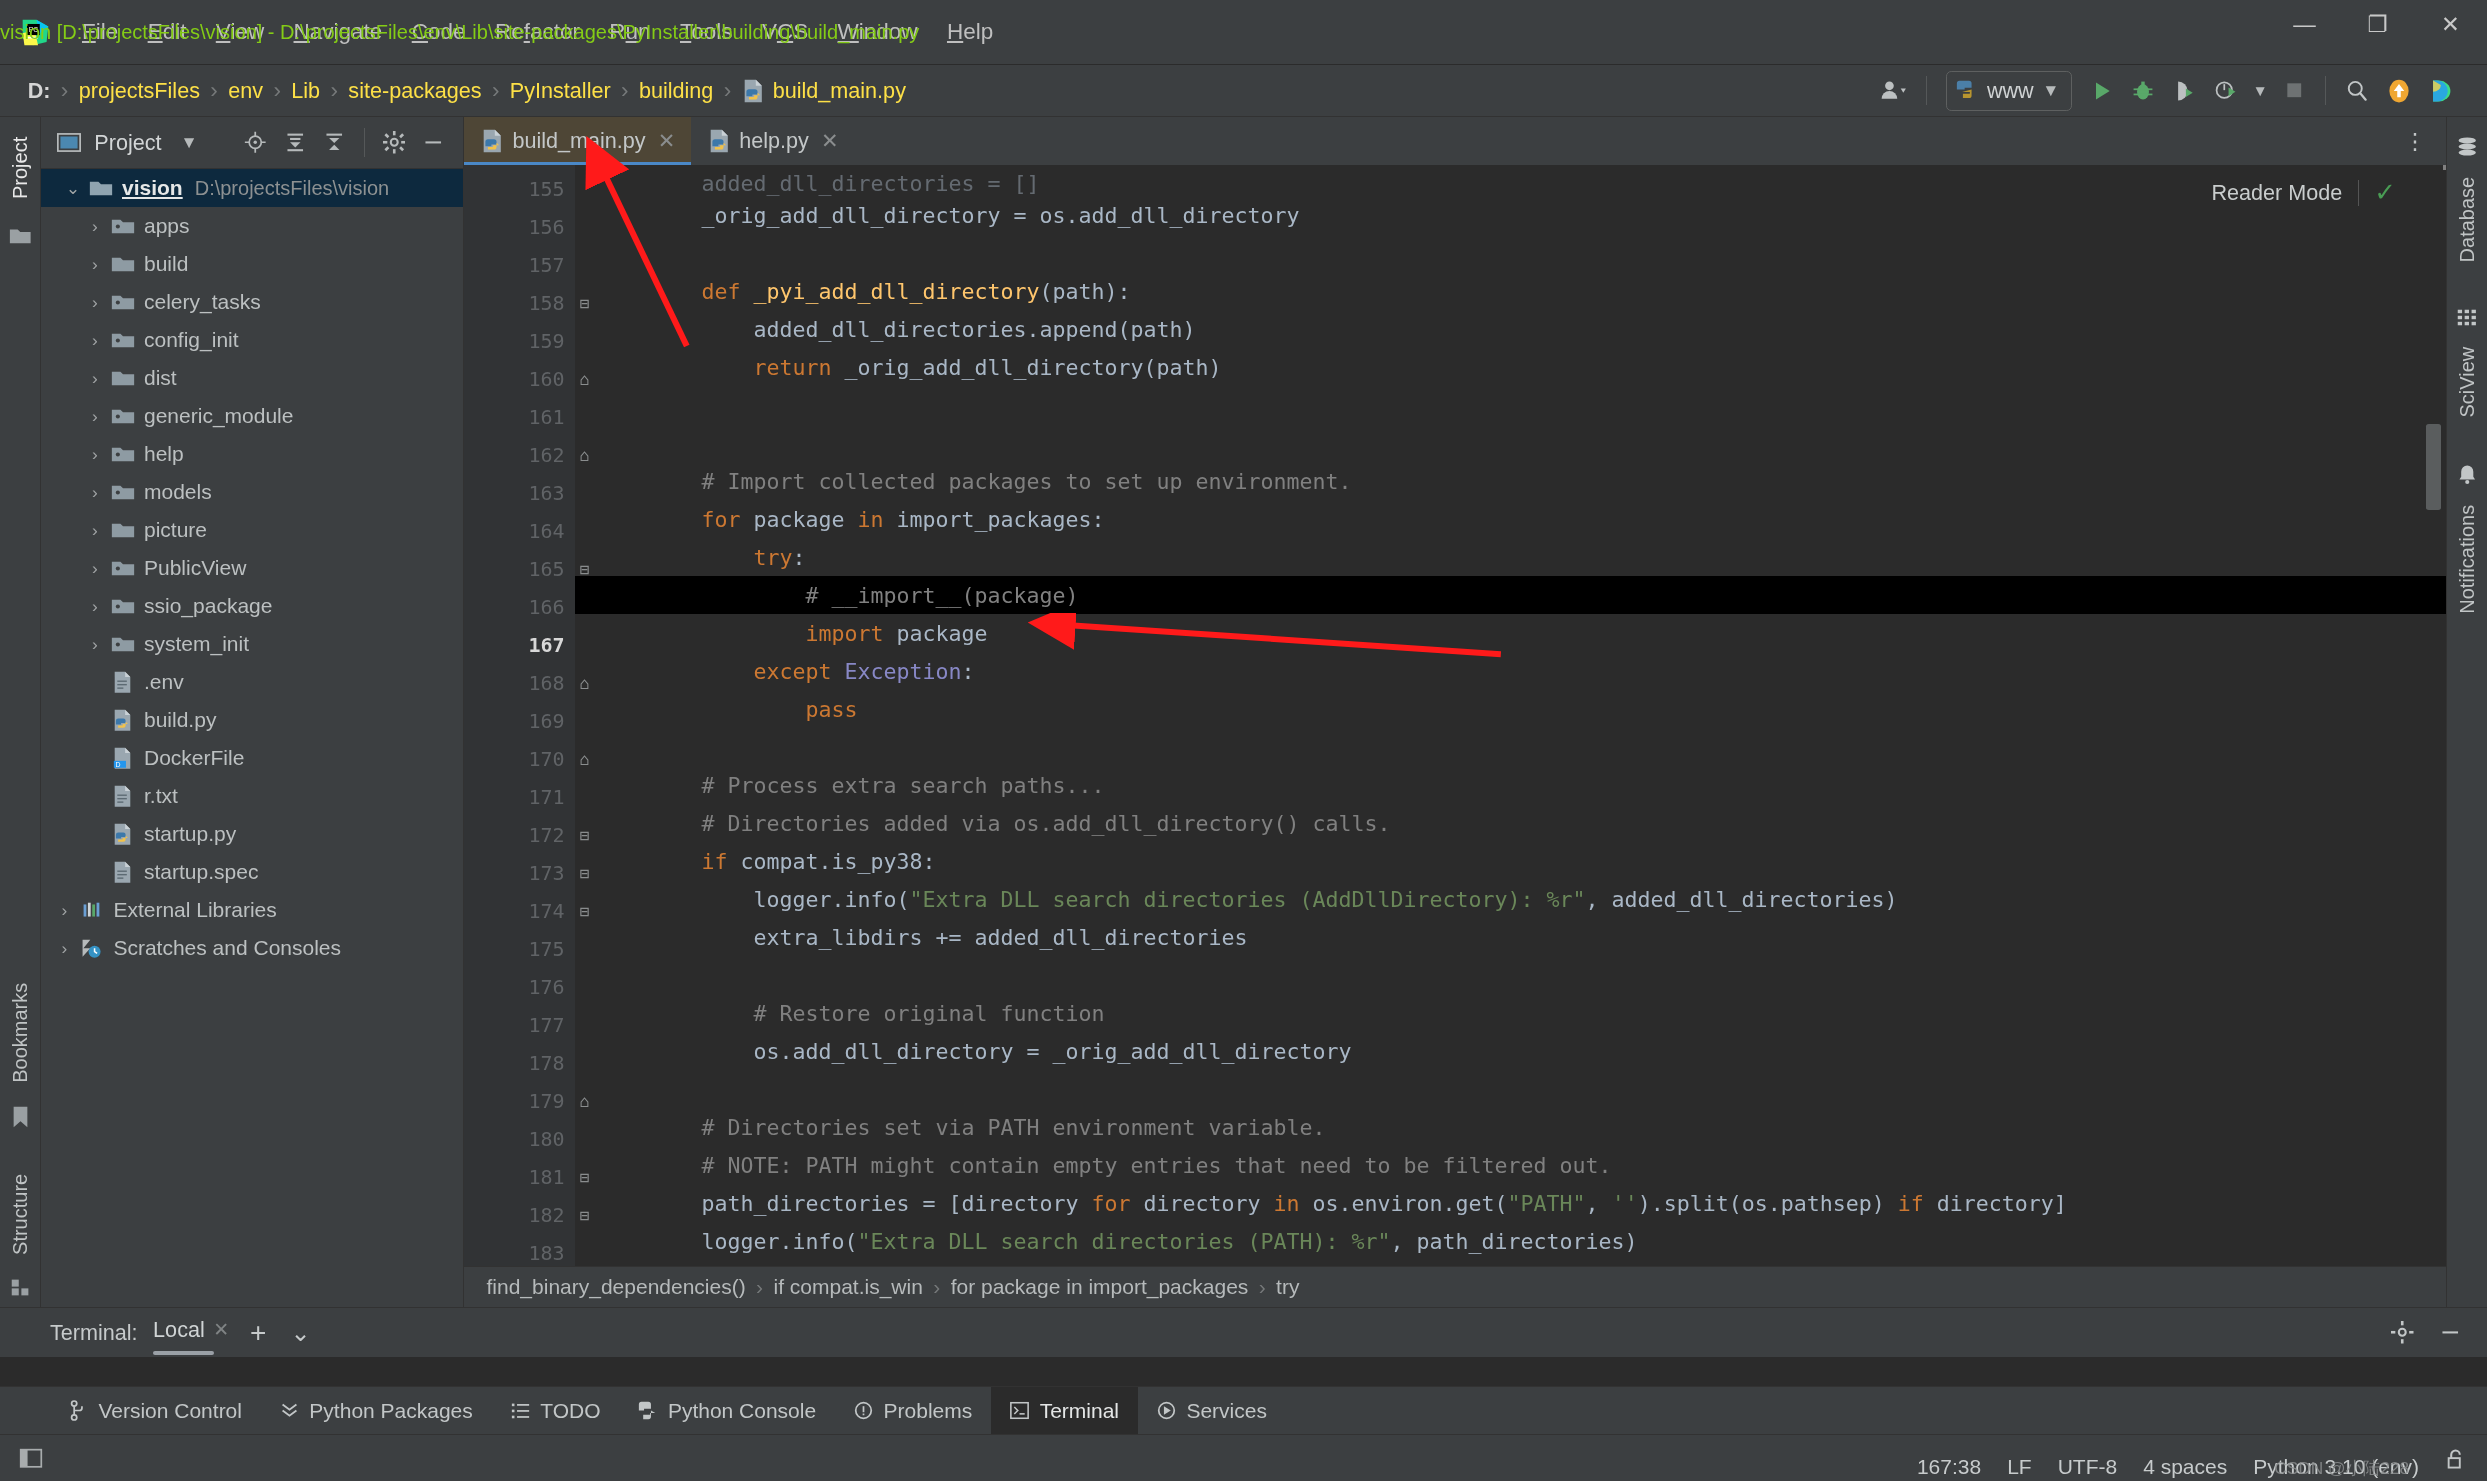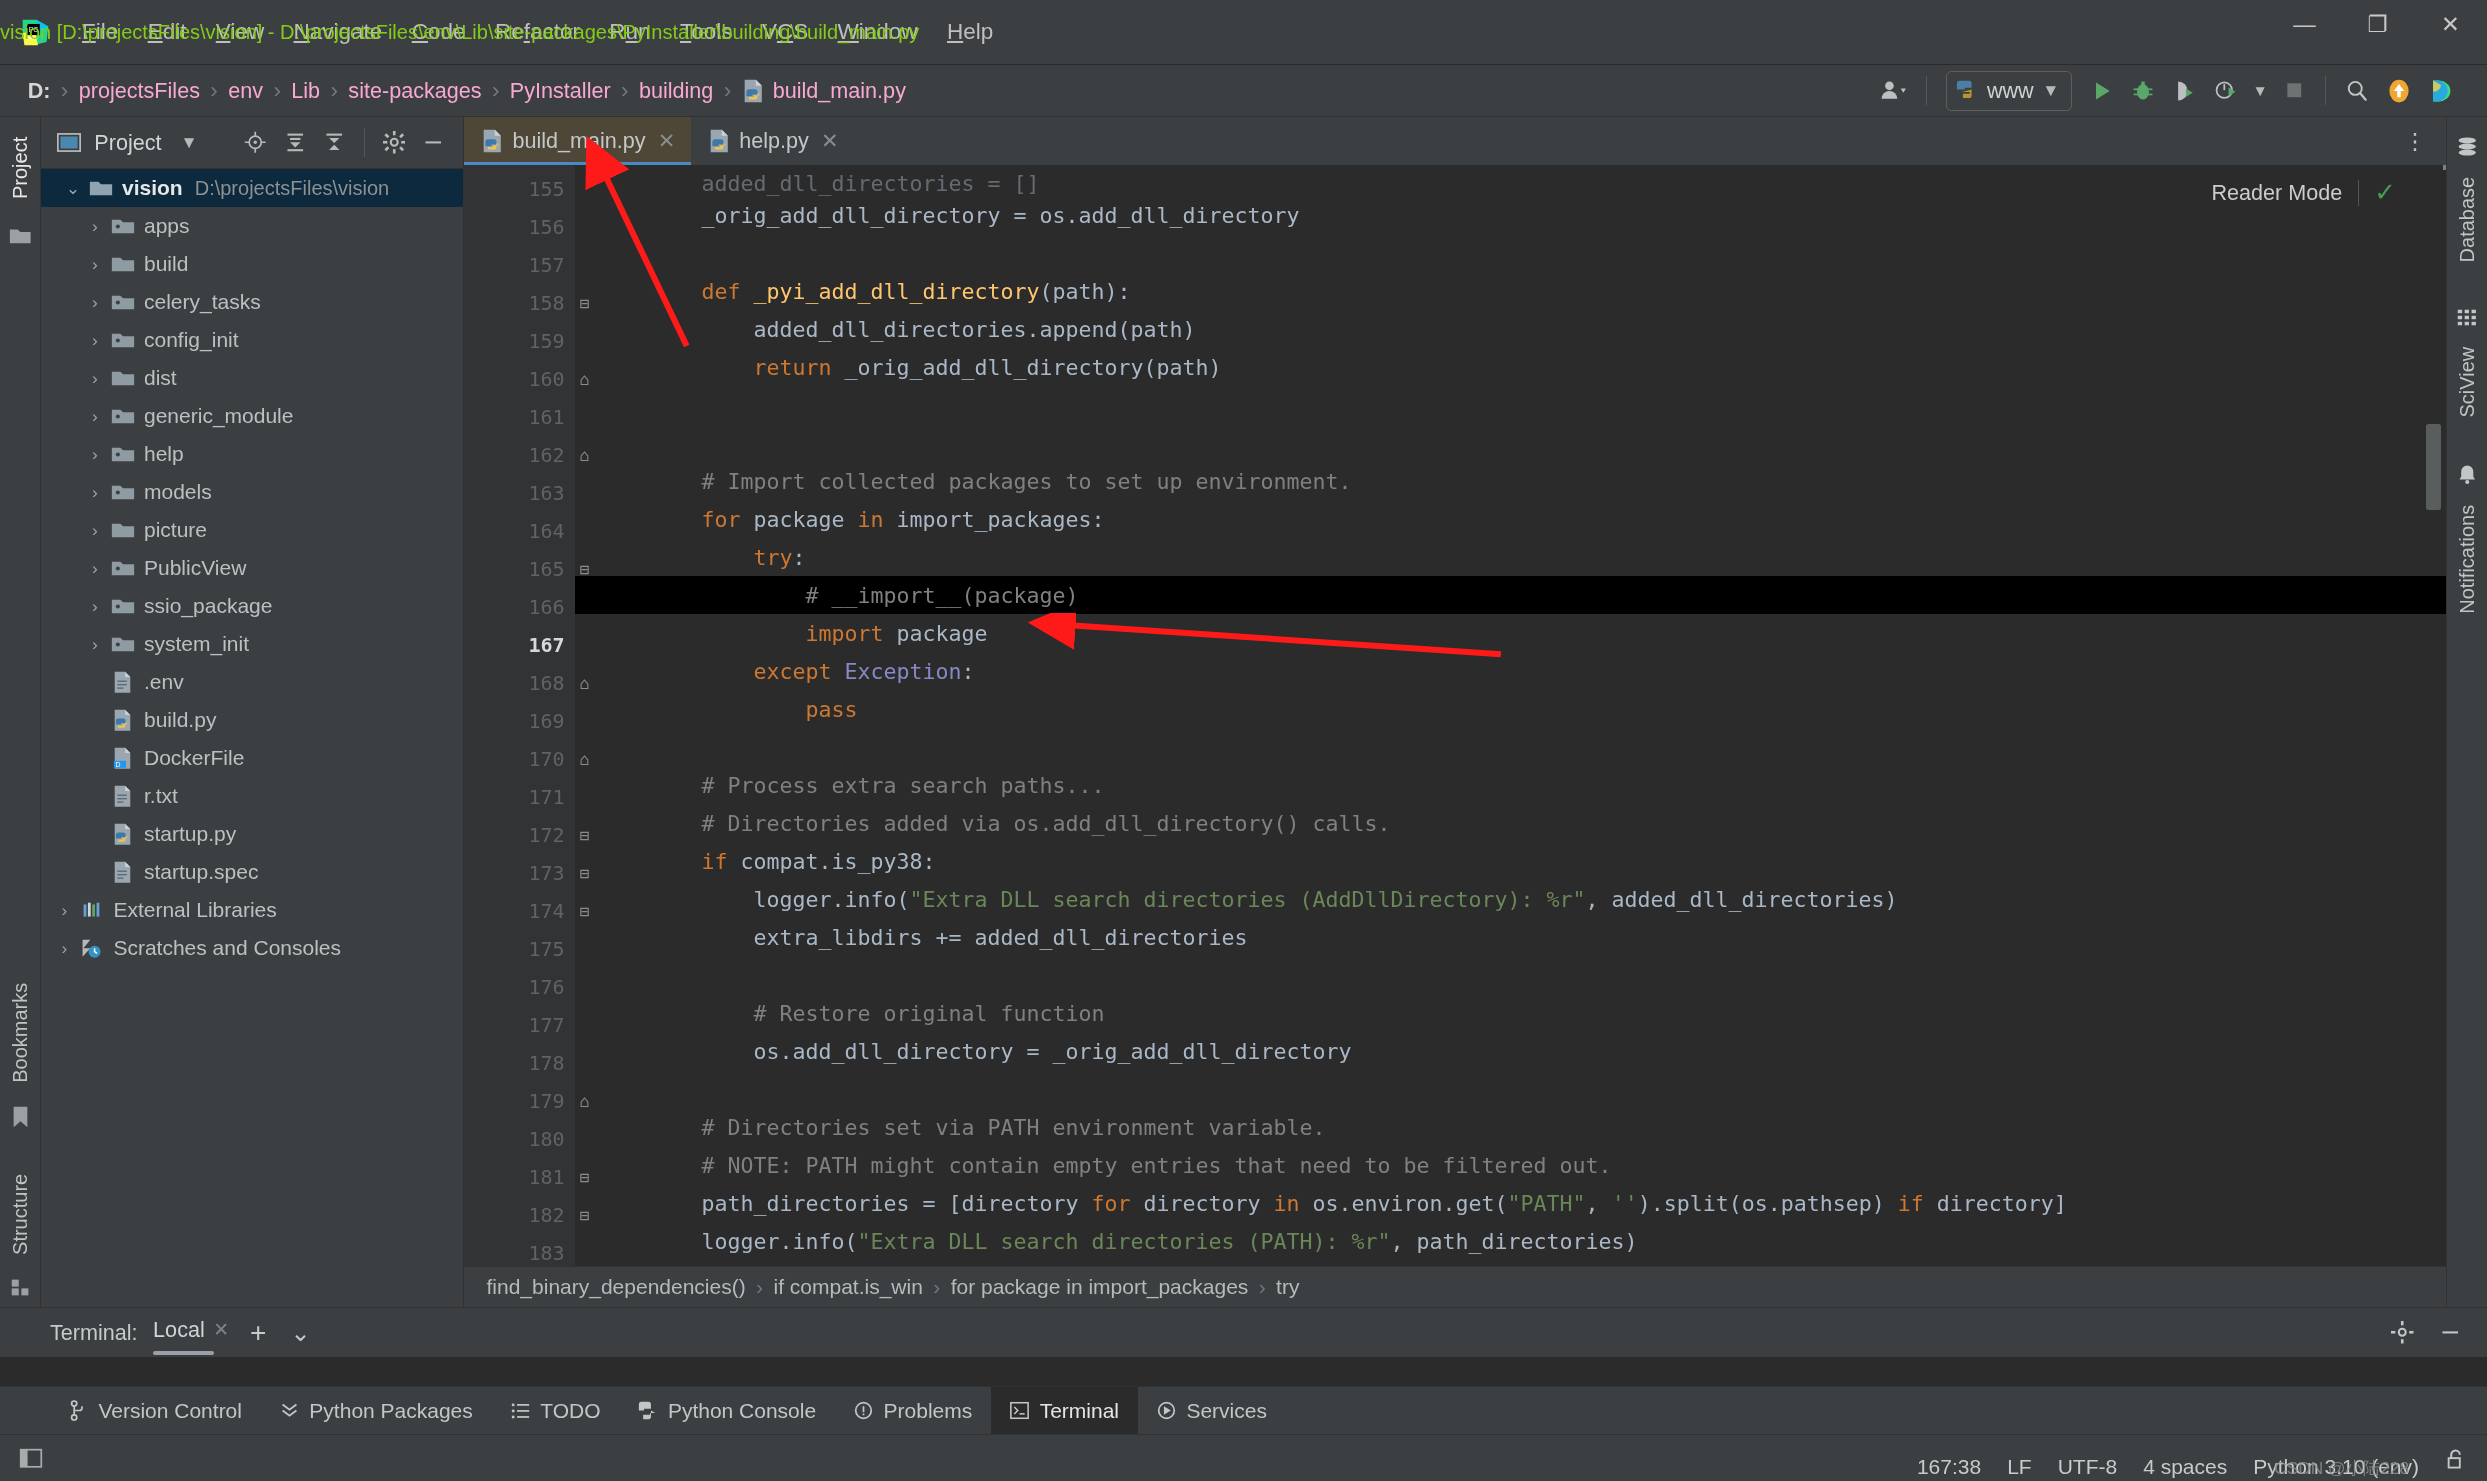--- a/index.html
+++ b/index.html
@@ -29,21 +29,21 @@
   }
   .win-btns { position:absolute; right:0; top:0; height:49px; display:flex; align-items:center; }
   .win-btn { width:73px; height:49px; display:flex; align-items:center; justify-content:center; font-size:22.5px; color:#c8c8c8; }
 
   
   .navbar {
     height:52px; background:#3c3f41; display:flex; align-items:center;
     border-bottom:0.9px solid #323232; flex:none; position:relative;
   }
   .crumbs { display:flex; align-items:center; margin-left:22.5px; }
-  .crumb { font-size:21.6px; color:#f9a8d4; padding:3.5px 5.2px; white-space:nowrap; }
+  .crumb { font-size:21.6px; color:#fde047; padding:3.5px 5.2px; white-space:nowrap; }
   .crumb.root { font-weight:bold; color:#d6d6d6; }
   .crumb.file { display:flex; align-items:center; gap:8.6px; }
   .crumb-sep { color:#76797a; font-size:22.5px; margin:0 5.2px; }
   .navbar-right { position:absolute; right:28px; display:flex; align-items:center; gap:3.5px; }
   .tb-btn {
     width:38px; height:38px; display:flex; align-items:center; justify-content:center;
     border-radius:4.3px; cursor:default;
   }
   .runcfg {
     display:flex; align-items:center; gap:8.6px; border:0.9px solid #5e6060; border-radius:5.2px;
@@ -75,21 +75,21 @@
     border-bottom:0.9px solid #323232;
   }
   .pp-title { font-size:21.6px; color:#d3d6d7; margin-left:5.2px; }
   .pp-tools { margin-left:auto; display:flex; align-items:center; gap:1.7px; }
   .pp-tree { flex:1; overflow:hidden; padding-top:0px; font-size:21px; }
   .trow { display:flex; align-items:center; height:38px; padding-left:19px; white-space:nowrap; }
   .trow.sel { background:#0d293e; }
   .trow .arrow { width:26px; color:#a0a4a5; font-size:17.3px; flex:none; display:flex; justify-content:center; }
   .trow .ic { width:29px; flex:none; display:flex; align-items:center; justify-content:center; margin-right:7px; }
   .trow .lbl { color:#bcc0c1; }
-  .trow.sel .lbl { color:#e6e8e8; font-weight:bold; }
+  .trow.sel .lbl { color:#e6e8e8; font-weight:bold;text-decoration:underline; }
   .trow .path { color:#8d9192; margin-left:12px; font-weight:normal; font-size:20px; }
   .indent1 { padding-left:41px; }
   .indent2 { padding-left:67px; }
 
   
   .editorwrap { flex:1; display:flex; flex-direction:column; min-width:0; background:#2b2b2b; }
   .tabbar { height:48px; background:#3c3f41; display:flex; align-items:stretch; position:relative; flex:none; }
   .etab { display:flex; align-items:center; gap:8.6px; padding:0 15.5px 0 17.3px; position:relative; cursor:default; }
   .etab.active { background:#4e4636; }
   .etab.active::after { content:""; position:absolute; left:0; right:0; bottom:0; height:3.5px; background:#4a88c7; }

